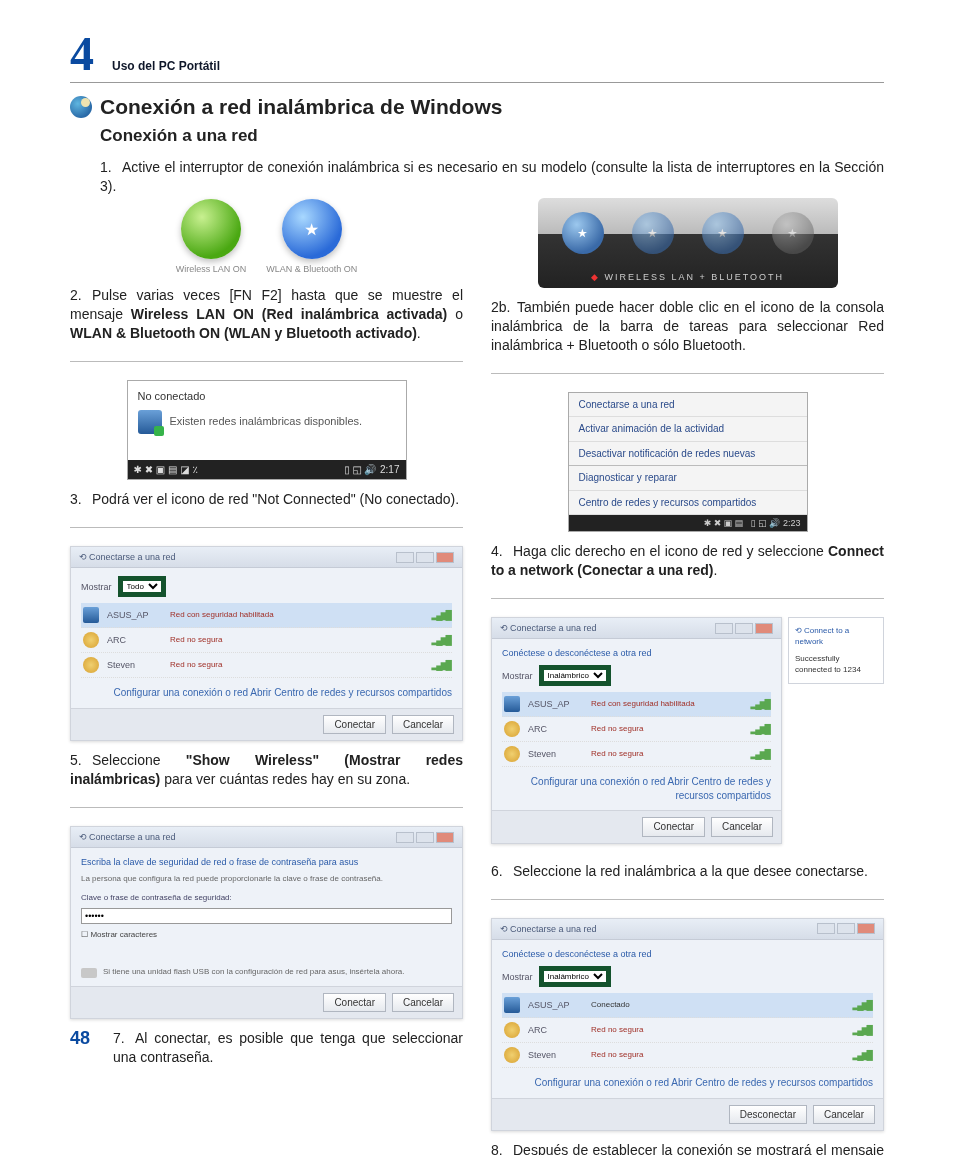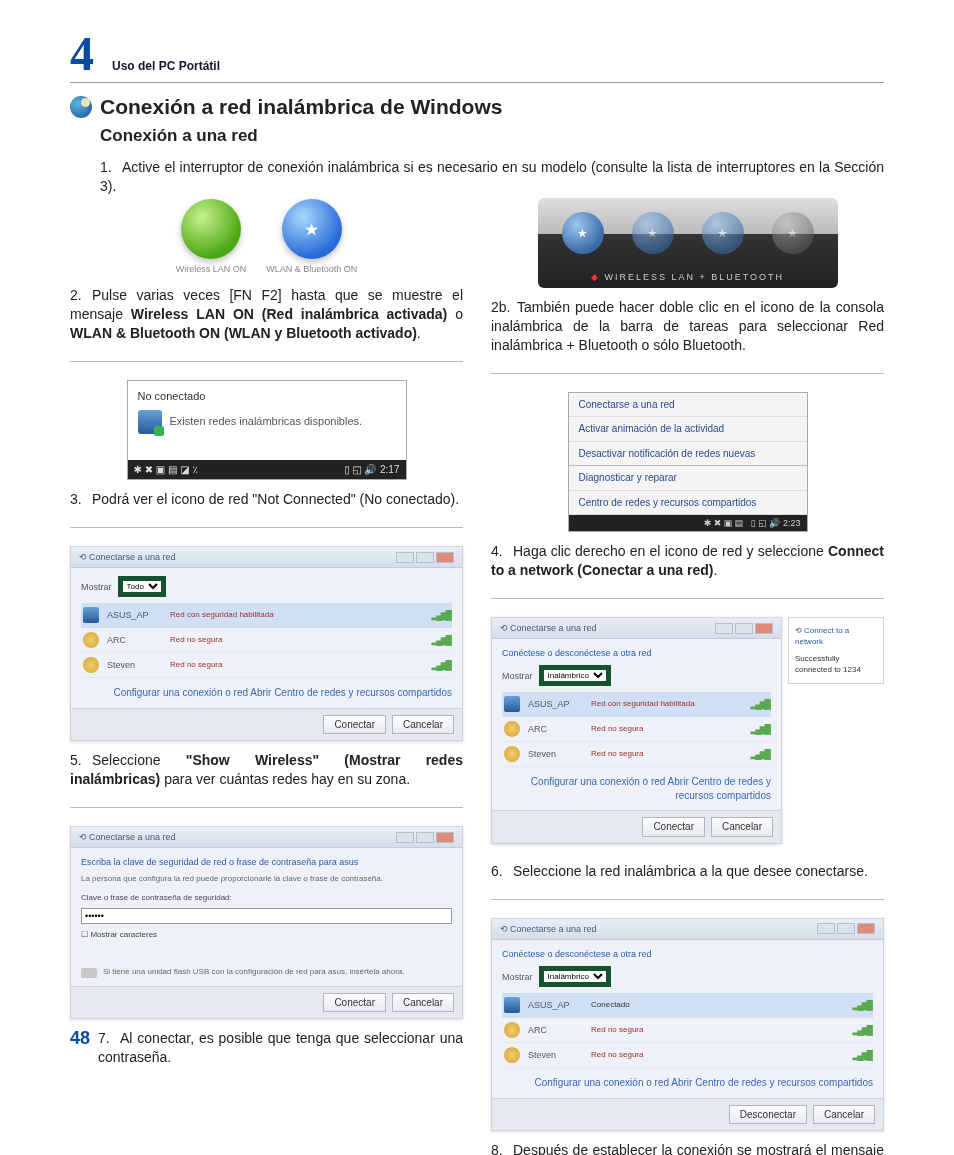--- a/index.html
+++ b/index.html
@@ -150,21 +150,21 @@
   .side-balloon{
     border:1px solid #d0d4dc;background:#fff;font-size:8px;padding:8px 6px;
     width:96px;color:#446;
   }
   .side-balloon .bh{color:#2a5aa8;margin-bottom:6px;}
   .side-balloon .ok{color:#333;}
   .pwd-shot input{width:100%;border:1px solid #999;font-size:9px;padding:2px 3px;margin:4px 0;}
   .pwd-shot .chk{font-size:8px;color:#444;margin-top:2px;}
   .pwd-shot .hint{display:flex;gap:6px;margin-top:26px;font-size:8px;color:#666;}
   .pwd-shot .usb{width:16px;height:10px;background:#c8c8c8;border-radius:2px;flex-shrink:0;margin-top:1px;}
-  .footer-row{display:flex;align-items:flex-start;gap:8px;}
+  .footer-row{display:flex;align-items:flex-start;gap:23px;}
   .footer-row .pn{color:#0a4aa0;font-weight:bold;font-size:18px;line-height:1.1;flex-shrink:0;}
   b{font-weight:bold;}
 </style>
 </head>
 <body>
 
 <div class="chapter-head">
   <div class="chapter-num">4</div>
   <div class="chapter-title">Uso del PC Portátil</div>
 </div>

